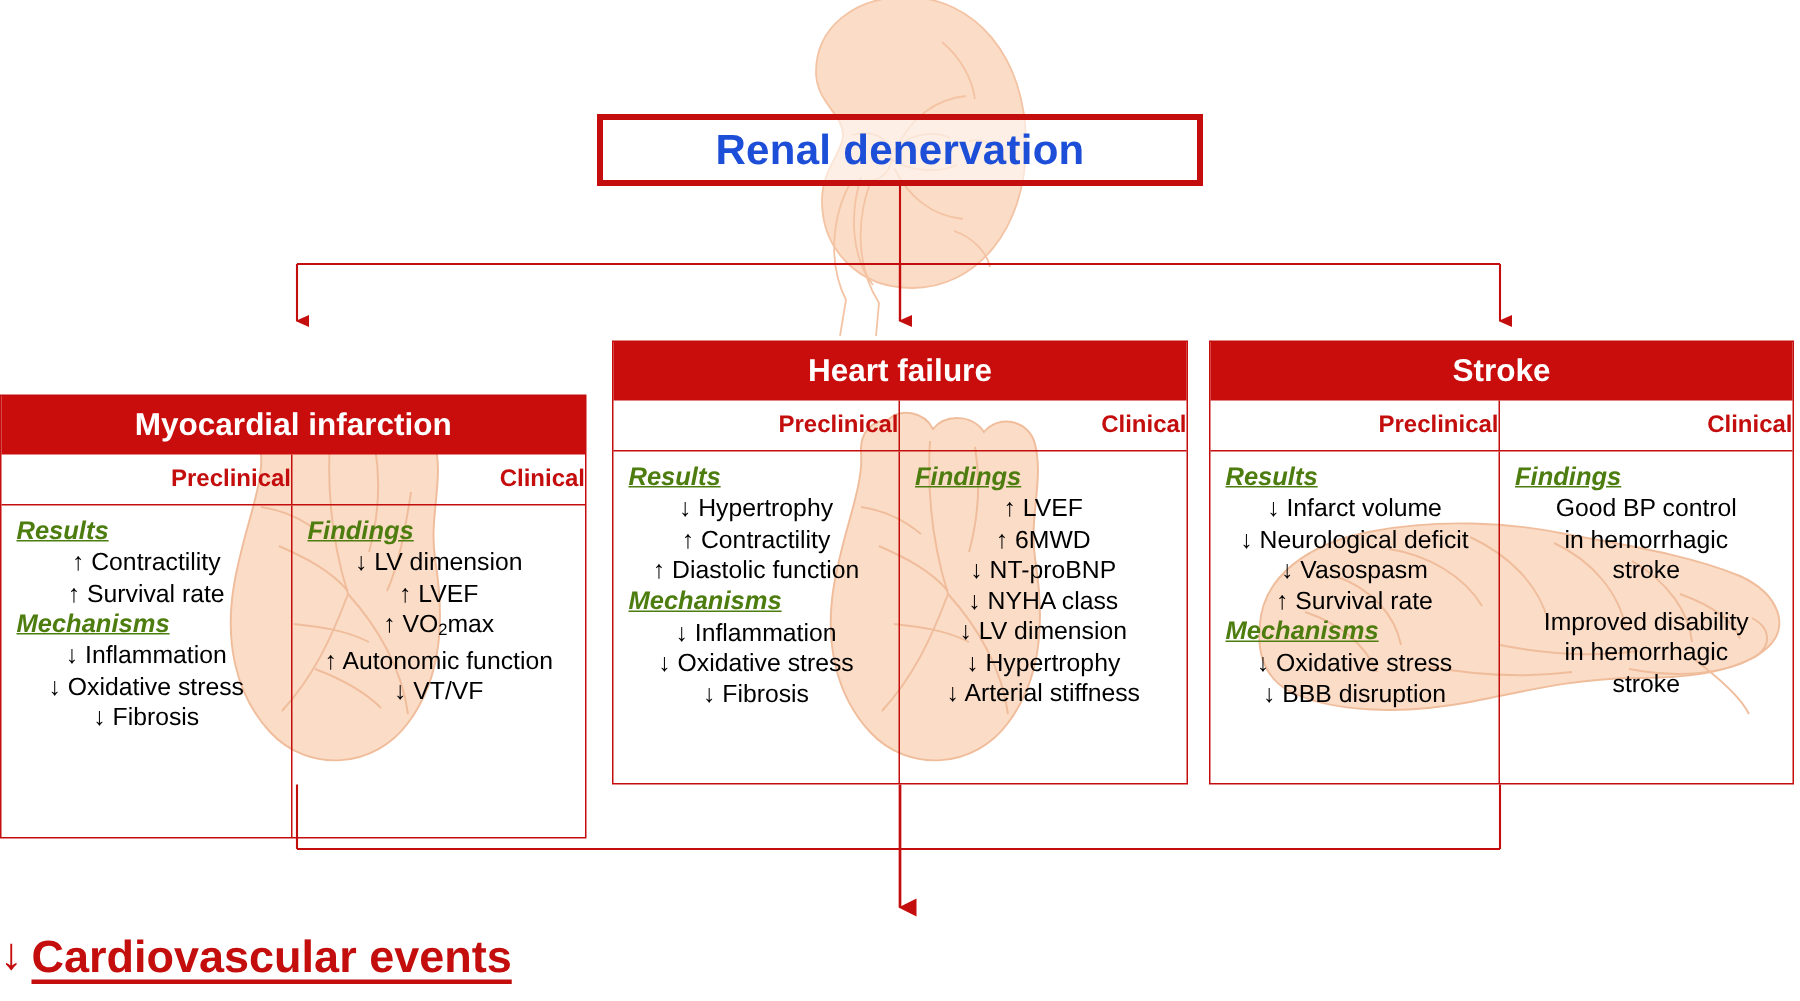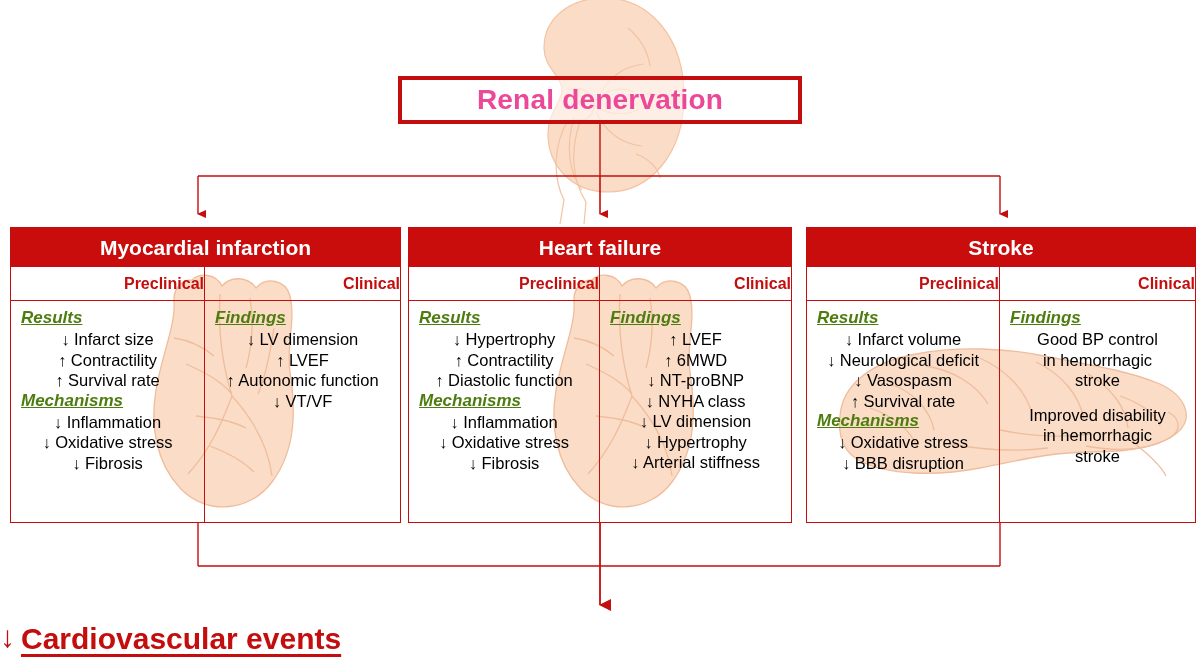--- a/index.html
+++ b/index.html
@@ -23,31 +23,31 @@
   svg.lines{position:absolute;left:0;top:0;width:1200px;height:667px;z-index:2;pointer-events:none;}
 
   
   #top-box{
     position:absolute;left:398px;top:76px;width:404px;height:48px;
     border:4px solid #C40D0D;background:rgba(255,255,255,0.55);
     box-sizing:border-box;z-index:3;
     display:flex;align-items:center;justify-content:center;
   }
   #top-box .txt{
-    color:#ec4899;font-weight:bold;font-size:28px;letter-spacing:0.2px;
+    color:#1d4ed8;font-weight:bold;font-size:28px;letter-spacing:0.2px;
   }
 
   
   .cond{
     position:absolute;top:227px;height:296px;
     border:1.5px solid #C40D0D;background:transparent;
     box-sizing:border-box;z-index:3;
     display:flex;flex-direction:column;
   }
-  #cond-mi{left:10px;width:391px;}
+  #cond-mi{left:0;width:391px;margin-top:36px;}
   #cond-hf{left:408px;width:384px;}
   #cond-st{left:806px;width:390px;}
 
   .cond-header{
     background:#C90C0C;color:#ffffff;
     font-weight:bold;font-size:21px;
     height:39px;line-height:39px;text-align:center;
     flex:0 0 39px;
   }
   .subhead-row{
@@ -197,32 +197,32 @@
 
   <div class="cond" id="cond-mi">
     <div class="cond-header">Myocardial infarction</div>
     <div class="subhead-row">
       <div class="subhead left" style="width:193px">Preclinical</div>
       <div class="subhead" style="width:195px">Clinical</div>
     </div>
     <div class="body-row">
       <div class="body-col left">
         <span class="grp-title">Results</span>
-        <div class="item">↓ Infarct size</div>
         <div class="item">↑ Contractility</div>
         <div class="item">↑ Survival rate</div>
         <span class="grp-title">Mechanisms</span>
         <div class="item">↓ Inflammation</div>
         <div class="item">↓ Oxidative stress</div>
         <div class="item">↓ Fibrosis</div>
       </div>
       <div class="body-col right">
         <span class="grp-title">Findings</span>
         <div class="item">↓ LV dimension</div>
         <div class="item">↑ LVEF</div>
+        <div class="item">↑&nbsp;VO<sub>2</sub>max</div>
         <div class="item">↑ Autonomic function</div>
         <div class="item">↓ VT/VF</div>
       </div>
     </div>
   </div>
 
   <div class="cond" id="cond-hf">
     <div class="cond-header">Heart failure</div>
     <div class="subhead-row">
       <div class="subhead left" style="width:190px">Preclinical</div>

